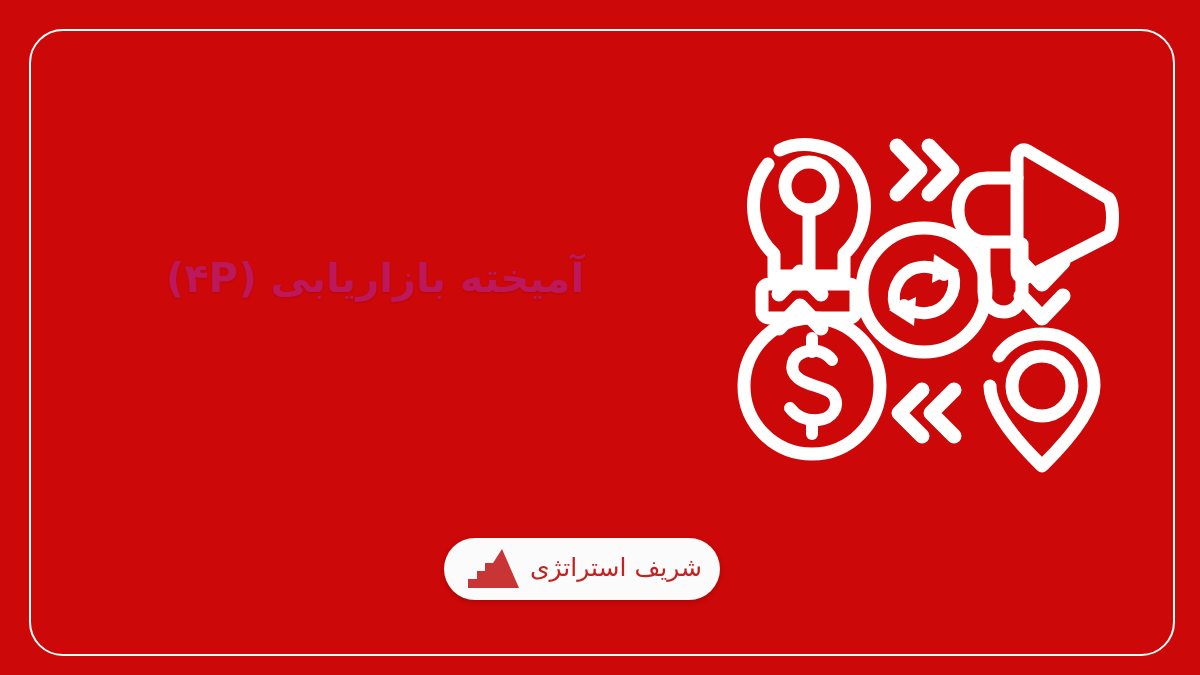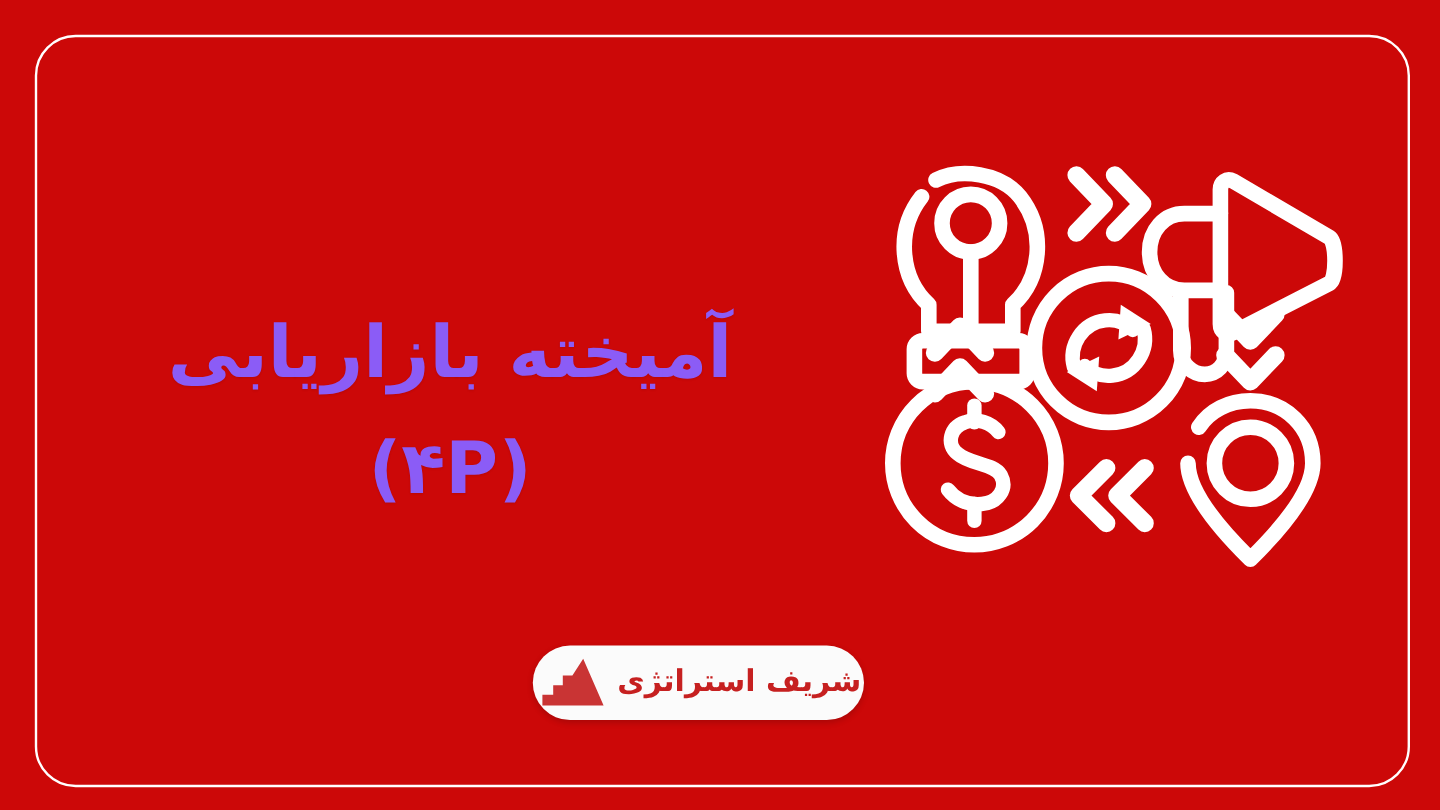--- a/index.html
+++ b/index.html
@@ -33,22 +33,22 @@
   }
 
   
   .headline {
     position: absolute;
     left: 95px;
     top: 246px;
     width: 560px;
     text-align: center;
     direction: rtl;
-    color: #8b5cf6;
-    font-size: 60px;
+    color: #be185d;
+    font-size: 40px;
     font-weight: bold;
     line-height: 1.62;
     letter-spacing: 0.5px;
     text-shadow: 0 1px 2px rgba(0,0,0,0.10);
   }
   .headline .l2 { display: block; }
 
   
   .logo-pill {
     position: absolute;
@@ -68,21 +68,21 @@
   }
   .logo-mark {
     width: 58px;
     height: 44px;
     flex: 0 0 auto;
     display: block;
   }
   .logo-text {
     color: #c62020;
     font-size: 25px;
-    font-weight: bold;
+    font-weight: normal;
     letter-spacing: 0.3px;
     white-space: nowrap;
     line-height: 1;
     padding-bottom: 3px;
   }
 
   
   .cluster {
     position: absolute;
     left: 722px;

